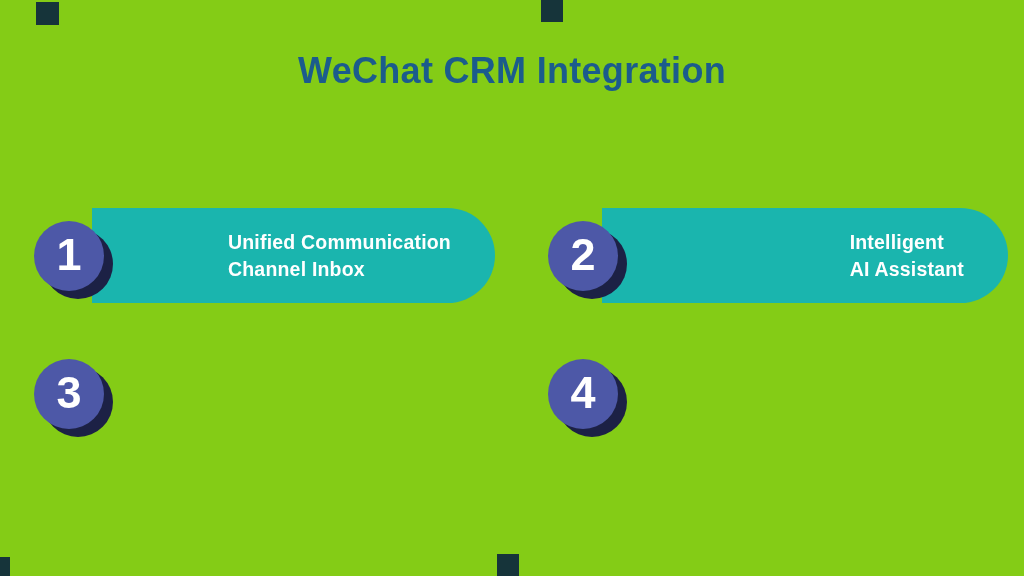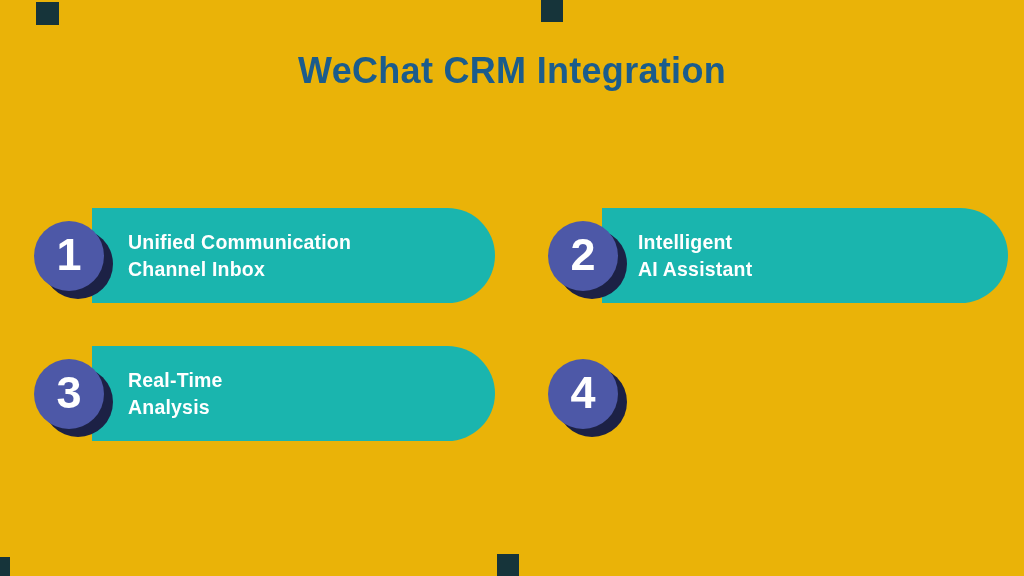--- a/index.html
+++ b/index.html
@@ -9,21 +9,21 @@
     --badge-shadow-navy:#1C2145;
     --corner-square-dark:#16343A;
     --card-text-white:#FFFFFF;
   }
   *{margin:0;padding:0;box-sizing:border-box;}
   html,body{background:#fff;}
   body{font-family:"Liberation Sans", sans-serif;}
   .canvas{
     position:relative;
     width:1024px;height:576px;
-    background:#eab308;
+    background:#84cc16;
     overflow:hidden;
   }
   .corner-square{
     position:absolute;
     background:var(--corner-square-dark);
   }
   .sq-tl{left:36px;top:2px;width:23px;height:23px;}
   .sq-tr{left:541px;top:0;width:22px;height:22px;}
   .sq-bm{left:497px;top:554px;width:22px;height:22px;}
   .sq-bl{left:0;top:557px;width:10px;height:19px;}
@@ -44,20 +44,21 @@
   .f2{left:548px;top:208px;width:460px;}
   .f3{left:34px;top:346px;width:461px;}
   .f4{left:548px;top:346px;width:460px;}
   .bar{
     position:absolute;
     top:0;bottom:0;right:0;
     background:var(--card-teal);
     border-radius:0 47.5px 47.5px 0;
     display:flex;
     align-items:center;
+    justify-content:flex-end;
   }
   .left-col .bar{left:58px;}
   .right-col .bar{left:54px;}
   .bar-label{
     padding-left:36px;
     padding-right:44px;
     font-size:19.5px;
     line-height:26.5px;
     font-weight:700;
     letter-spacing:0.2px;
@@ -116,24 +117,20 @@
       <p class="bar-label">Intelligent
 AI Assistant</p>
     </div>
     <div class="badge-shadow"></div>
     <div class="badge">
       <span class="badge-number">2</span>
     </div>
   </section>
 
   <section class="feature f3 left-col">
-    <div class="bar">
-      <p class="bar-label">Real-Time
-Analysis</p>
-    </div>
     <div class="badge-shadow"></div>
     <div class="badge">
       <span class="badge-number">3</span>
     </div>
   </section>
 
   <section class="feature f4 right-col">
     <div class="badge-shadow"></div>
     <div class="badge">
       <span class="badge-number">4</span>

